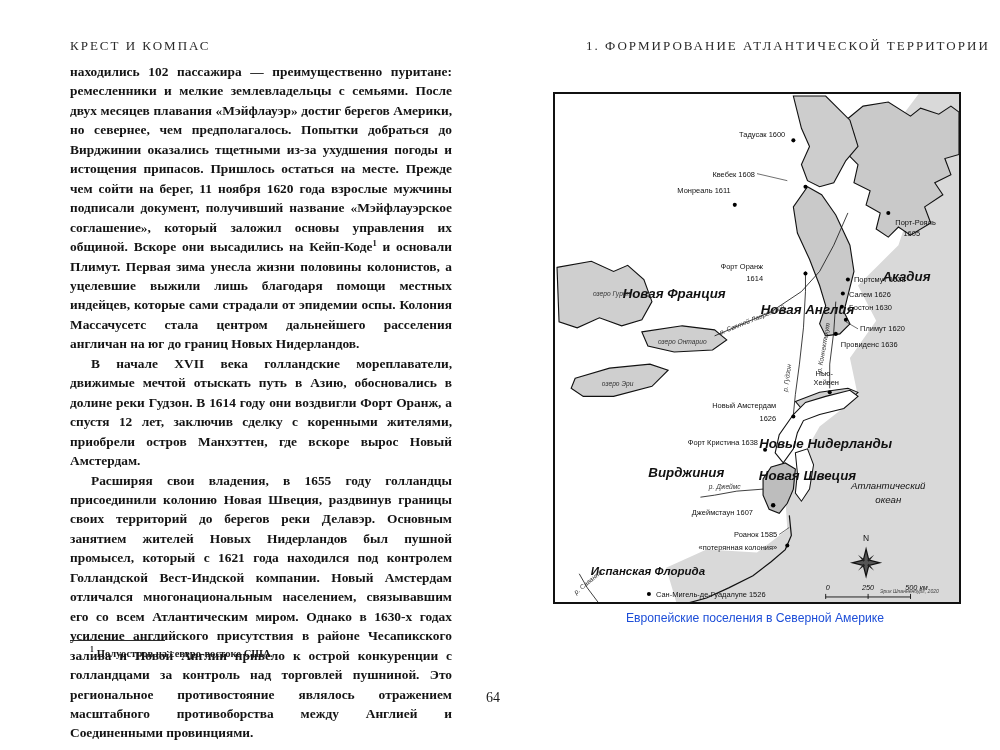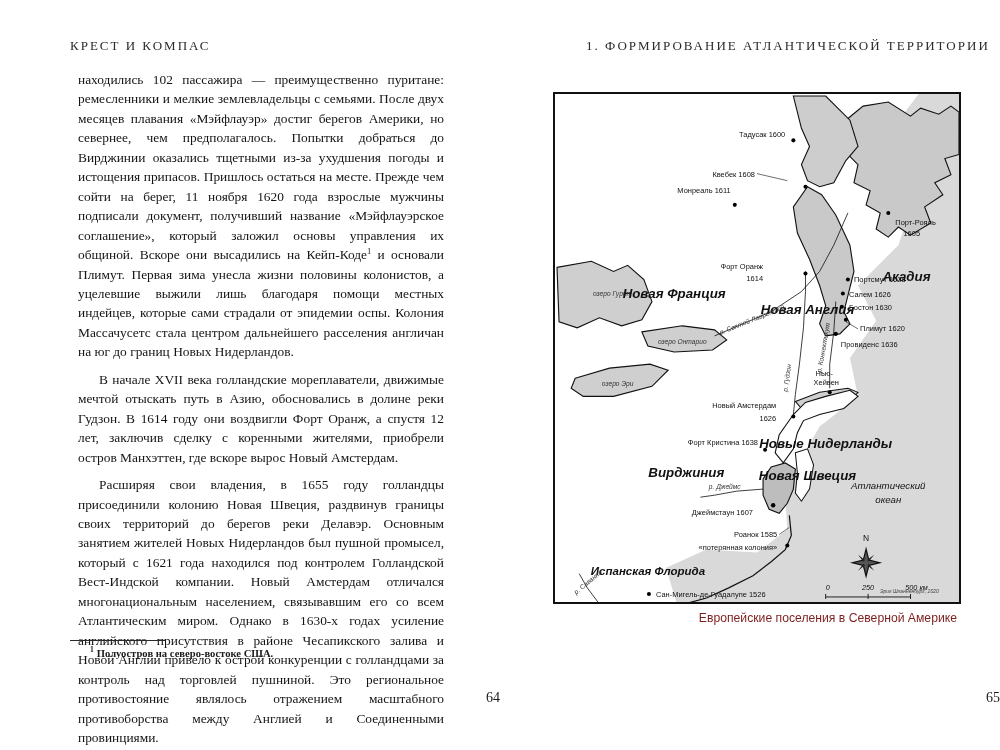--- a/index.html
+++ b/index.html
@@ -52,22 +52,23 @@
     width: 382px;
     font-family: "Liberation Serif", serif;
     font-size: 13.4px;
     line-height: 19.45px;
     text-align: justify;
     text-justify: inter-word;
     color: #141414;
     hyphens: manual;
   }
   .body-col p {
-    margin: 8px;
+    margin: 0;
     text-indent: 0;
+    font-weight: bold;
   }
   .body-col p.indent {
     text-indent: 21px;
   }
   .body-col sup {
     font-size: 8.5px;
     vertical-align: super;
     line-height: 0;
   }
 
@@ -119,25 +120,25 @@
     background: #ffffff;
     overflow: hidden;
   }
   .map-svg { display: block; width: 100%; height: 100%; }
 
   .map-caption {
     position: absolute;
     left: 53px;
     top: 610px;
     width: 404px;
-    text-align: right;
+    text-align: center;
     font-family: "Liberation Sans", sans-serif;
     font-size: 12.2px;
     line-height: 17px;
-    color: #7f1d1d;
+    color: #1d4ed8;
   }
 
   
   text { font-family: "Liberation Sans", sans-serif; fill: #111111; }
   .t-place   { font-size: 7.4px; }
   .t-region  { font-size: 13.2px; font-weight: bold; font-style: italic; }
   .t-region-sm { font-size: 11.4px; font-weight: bold; font-style: italic; }
   .t-water   { font-size: 6.6px; font-style: italic; fill: #333; }
   .t-ocean   { font-size: 9.6px; font-style: italic; }
   .t-scale   { font-size: 7.2px; font-style: italic; }
@@ -330,16 +331,15 @@
         </g>
 
         <text class="t-credit" x="380" y="495" text-anchor="end">Эрик Шпанненбург, 2020</text>
       </svg>
     </div>
 
     <div class="map-caption">
       <div>Европейские поселения в Северной Америке</div>
     </div>
 
-    <div class="folio">65</div>
   </div>
 
 </div>
 
 </body></html>

